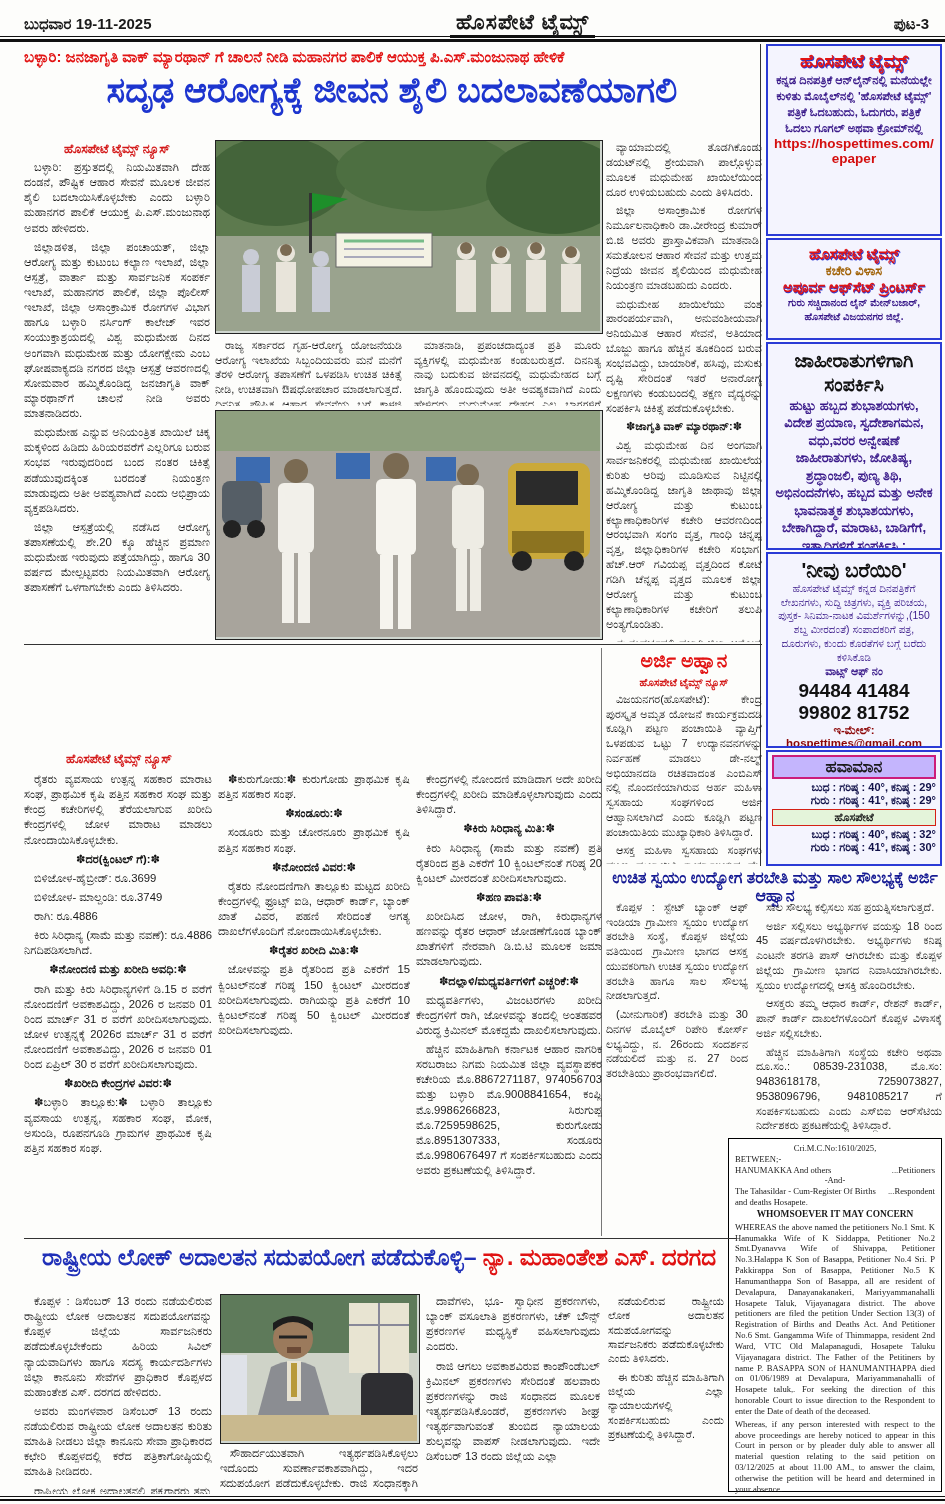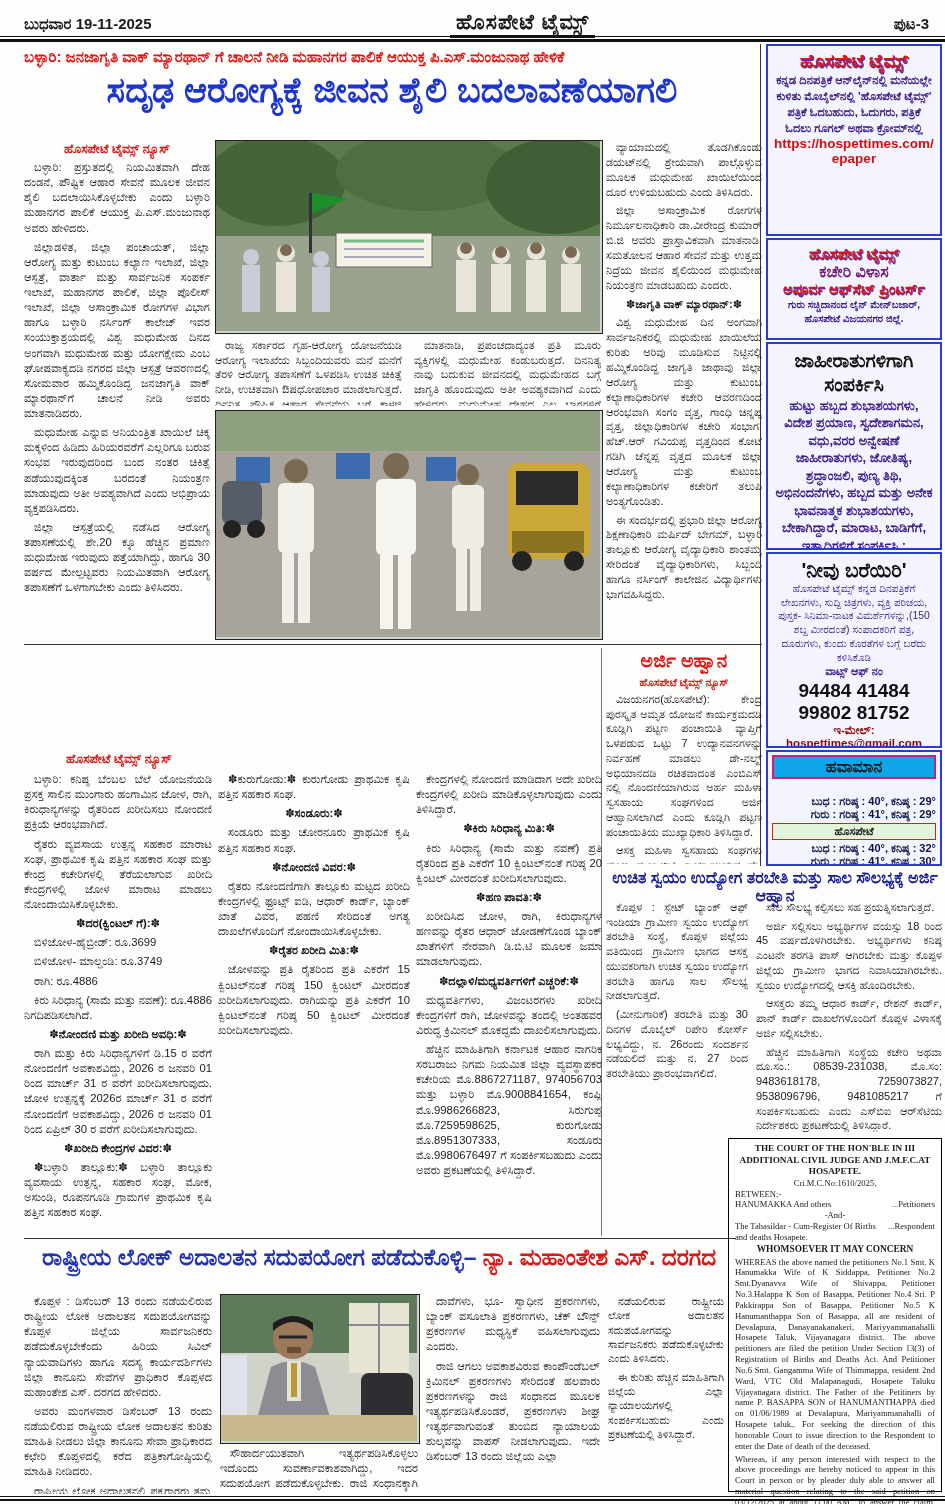--- a/index.html
+++ b/index.html
@@ -78,23 +78,23 @@
   .sb1{top:44px;height:192px;}
   .sb2{top:238px;height:102px;}
   .sb3{top:342px;height:208px;}
   .sb4{top:552px;height:196px;}
   .sb5{top:750px;height:116px;padding:3px 4px;}
   .ads-title{color:#111;font-weight:bold;font-size:19px;line-height:1.25;}
   .bigphone{color:#e20d0d;font-weight:bold;font-size:27px;letter-spacing:1px;}
   .write-title{color:#111;font-weight:bold;font-size:20px;}
   .midphone{color:#111;font-weight:bold;font-size:19px;}
   .semail{color:#8c0606;font-weight:bold;font-size:11.5px;}
-  .office-sub{color:#701a75;font-weight:bold;font-size:16px;}
+  .office-sub{color:#a16207;font-weight:bold;font-size:13px;}
   .office-press{color:#e21313;font-weight:bold;font-size:14.5px;text-shadow:0.5px 0.5px 0 #2b3bd6;}
-  .wx-head{background:#0ea5e9;border:2px solid #cc1d7a;font-weight:bold;font-size:16px;padding:1px 0;margin-bottom:16px;}
+  .wx-head{background:#c4b5fd;border:2px solid #cc1d7a;font-weight:bold;font-size:16px;padding:1px 0;margin-bottom:2px;}
   .wx-sub{background:#e4f4da;border:1.5px solid #d42015;font-weight:bold;font-size:11px;padding:1px 0;margin:2px 0;}
   .wx-row{font-size:11px;font-weight:bold;color:#101048;text-align:right;padding-left:4px;}
 </style>
 </head>
 <body>
 
 <div class="sheet">
 
   <div class="abs hdr">
     <span class="hdr-date">ಬುಧವಾರ 19-11-2025</span>
@@ -195,20 +195,21 @@
       <rect x="210" y="46" width="30" height="24" fill="#3c6bb0"></rect>
       <rect x="6" y="70" width="40" height="44" rx="8" fill="#555e66"></rect>
       <circle cx="16" cy="118" r="9" fill="#222"></circle>
         <circle cx="40" cy="118" r="9" fill="#222"></circle>
     </svg>
   </div>
 
   <div class="abs body-col lead-col5">
       <p>ವ್ಯಾಯಾಮದಲ್ಲಿ ತೊಡಗಿಕೊಂಡು ಡಯಟ್‌ನಲ್ಲಿ ಶ್ರೇಯವಾಗಿ ಪಾಲ್ಗೊಳ್ಳುವ ಮೂಲಕ ಮಧುಮೇಹ ಖಾಯಿಲೆಯಿಂದ ದೂರ ಉಳಿಯಬಹುದು ಎಂದು ತಿಳಿಸಿದರು.</p>
       <p>ಜಿಲ್ಲಾ ಅಸಾಂಕ್ರಾಮಿಕ ರೋಗಗಳ ನಿರ್ಮೂಲನಾಧಿಕಾರಿ ಡಾ.ವೀರೇಂದ್ರ ಕುಮಾರ್ ಬಿ.ಜಿ ಅವರು ಪ್ರಾಸ್ತಾವಿಕವಾಗಿ ಮಾತನಾಡಿ, ಸಮತೋಲನ ಆಹಾರ ಸೇವನೆ ಮತ್ತು ಉತ್ತಮ ನಿದ್ರೆಯ ಜೀವನ ಶೈಲಿಯಿಂದ ಮಧುಮೇಹ ನಿಯಂತ್ರಣ ಮಾಡಬಹುದು ಎಂದರು.</p>
+      <p>ಮಧುಮೇಹ ಖಾಯಿಲೆಯು ವಂಶ ಪಾರಂಪರ್ಯವಾಗಿ, ಅನುವಂಶೀಯವಾಗಿ ಅನಿಯಮಿತ ಆಹಾರ ಸೇವನೆ, ಅತಿಯಾದ ಬೊಜ್ಜು ಹಾಗೂ ಹೆಚ್ಚಿನ ತೂಕದಿಂದ ಬರುವ ಸಂಭವವಿದ್ದು, ಬಾಯಾರಿಕೆ, ಹಸಿವು, ಮಸುಕು ದೃಷ್ಟಿ ಸೇರಿದಂತೆ ಇತರೆ ಅನಾರೋಗ್ಯ ಲಕ್ಷಣಗಳು ಕಂಡುಬಂದಲ್ಲಿ ತಕ್ಷಣ ವೈದ್ಯರನ್ನು ಸಂಪರ್ಕಿಸಿ ಚಿಕಿತ್ಸೆ ಪಡೆದುಕೊಳ್ಳಬೇಕು.</p>
       <p class="sub">✽ಜಾಗೃತಿ ವಾಕ್ ಮ್ಯಾರಥಾನ್:✽</p>
       <p>ವಿಶ್ವ ಮಧುಮೇಹ ದಿನ ಅಂಗವಾಗಿ ಸಾರ್ವಜನಿಕರಲ್ಲಿ ಮಧುಮೇಹ ಖಾಯಿಲೆಯ ಕುರಿತು ಅರಿವು ಮೂಡಿಸುವ ನಿಟ್ಟಿನಲ್ಲಿ ಹಮ್ಮಿಕೊಂಡಿದ್ದ ಜಾಗೃತಿ ಜಾಥಾವು ಜಿಲ್ಲಾ ಆರೋಗ್ಯ ಮತ್ತು ಕುಟುಂಬ ಕಲ್ಯಾಣಾಧಿಕಾರಿಗಳ ಕಚೇರಿ ಆವರಣದಿಂದ ಆರಂಭವಾಗಿ ಸಂಗಂ ವೃತ್ತ, ಗಾಂಧಿ ಚಿನ್ನಪ್ಪ ವೃತ್ತ, ಜಿಲ್ಲಾಧಿಕಾರಿಗಳ ಕಚೇರಿ ಸಂಭಾಗ, ಹೆಚ್.ಆರ್ ಗವಿಯಪ್ಪ ವೃತ್ತದಿಂದ ಕೋಟೆ ಗಡಿಗಿ ಚೆನ್ನಪ್ಪ ವೃತ್ತದ ಮೂಲಕ ಜಿಲ್ಲಾ ಆರೋಗ್ಯ ಮತ್ತು ಕುಟುಂಬ ಕಲ್ಯಾಣಾಧಿಕಾರಿಗಳ ಕಚೇರಿಗೆ ತಲುಪಿ ಅಂತ್ಯಗೊಂಡಿತು.</p>
       <p>ಈ ಸಂದರ್ಭದಲ್ಲಿ ಪ್ರಭಾರಿ ಜಿಲ್ಲಾ ಆರೋಗ್ಯ ಶಿಕ್ಷಣಾಧಿಕಾರಿ ಮರ್ಷಿದ್ ಬೇಗಮ್, ಬಳ್ಳಾರಿ ತಾಲ್ಲೂಕು ಆರೋಗ್ಯ ವೈದ್ಯಾಧಿಕಾರಿ ಶಾಂತಮ್ಮ ಸೇರಿದಂತೆ ವೈದ್ಯಾಧಿಕಾರಿಗಳು, ಸಿಬ್ಬಂದಿ ಹಾಗೂ ನರ್ಸಿಂಗ್ ಕಾಲೇಜಿನ ವಿದ್ಯಾರ್ಥಿಗಳು ಭಾಗವಹಿಸಿದ್ದರು.</p>
     </div>
 
   <div class="abs div-lead"></div>
   <div class="abs v-side"></div>
   <div class="abs v-mid"></div>
 
   <div class="abs sbox sb1">
@@ -247,21 +248,20 @@
       </div>
     <div class="wx-sub">ಹೊಸಪೇಟೆ</div>
     <div>
         <div class="wx-row">ಬುಧ : ಗರಿಷ್ಠ : 40°, ಕನಿಷ್ಠ : 32°</div>
         <div class="wx-row">ಗುರು : ಗರಿಷ್ಠ : 41°, ಕನಿಷ್ಠ : 30°</div>
       </div>
   </div>
 
   <div class="abs byline msp-byline">ಹೊಸಪೇಟೆ ಟೈಮ್ಸ್ ನ್ಯೂಸ್</div>
   <div class="abs body-col msp-col msp-c1">
-      <p>ಬಳ್ಳಾರಿ: ಕನಿಷ್ಠ ಬೆಂಬಲ ಬೆಲೆ ಯೋಜನೆಯಡಿ ಪ್ರಸಕ್ತ ಸಾಲಿನ ಮುಂಗಾರು ಹಂಗಾಮಿನ ಜೋಳ, ರಾಗಿ, ಕಿರುಧಾನ್ಯಗಳನ್ನು ರೈತರಿಂದ ಖರೀದಿಸಲು ನೋಂದಣಿ ಪ್ರಕ್ರಿಯೆ ಆರಂಭವಾಗಿದೆ.</p>
       <p>ರೈತರು ವ್ಯವಸಾಯ ಉತ್ಪನ್ನ ಸಹಕಾರ ಮಾರಾಟ ಸಂಘ, ಪ್ರಾಥಮಿಕ ಕೃಷಿ ಪತ್ತಿನ ಸಹಕಾರ ಸಂಘ ಮತ್ತು ಕೇಂದ್ರ ಕಚೇರಿಗಳಲ್ಲಿ ತೆರೆಯಲಾಗುವ ಖರೀದಿ ಕೇಂದ್ರಗಳಲ್ಲಿ ಜೋಳ ಮಾರಾಟ ಮಾಡಲು ನೋಂದಾಯಿಸಿಕೊಳ್ಳಬೇಕು.</p>
       <p class="sub">✽ದರ(ಕ್ವಿಂಟಲ್ ಗೆ):✽</p>
       <p>ಬಿಳಿಜೋಳ-ಹೈಬ್ರೀಡ್: ರೂ.3699</p>
       <p>ಬಿಳಿಜೋಳ- ಮಾಲ್ದಂಡಿ: ರೂ.3749</p>
       <p>ರಾಗಿ: ರೂ.4886</p>
       <p>ಕಿರು ಸಿರಿಧಾನ್ಯ (ಸಾಮೆ ಮತ್ತು ನವಣೆ): ರೂ.4886 ನಿಗದಿಪಡಿಸಲಾಗಿದೆ.</p>
       <p class="sub">✽ನೋಂದಣಿ ಮತ್ತು ಖರೀದಿ ಅವಧಿ:✽</p>
       <p>ರಾಗಿ ಮತ್ತು ಕಿರು ಸಿರಿಧಾನ್ಯಗಳಿಗೆ ಡಿ.15 ರ ವರೆಗೆ ನೋಂದಣಿಗೆ ಅವಕಾಶವಿದ್ದು, 2026 ರ ಜನವರಿ 01 ರಿಂದ ಮಾರ್ಚ್ 31 ರ ವರೆಗೆ ಖರೀದಿಸಲಾಗುವುದು. ಜೋಳ ಉತ್ಪನ್ನಕ್ಕೆ 2026ರ ಮಾರ್ಚ್ 31 ರ ವರೆಗೆ ನೋಂದಣಿಗೆ ಅವಕಾಶವಿದ್ದು, 2026 ರ ಜನವರಿ 01 ರಿಂದ ಏಪ್ರಿಲ್ 30 ರ ವರೆಗೆ ಖರೀದಿಸಲಾಗುವುದು.</p>
       <p class="sub">✽ಖರೀದಿ ಕೇಂದ್ರಗಳ ವಿವರ:✽</p>
       <p>✽ಬಳ್ಳಾರಿ ತಾಲ್ಲೂಕು:✽ ಬಳ್ಳಾರಿ ತಾಲ್ಲೂಕು ವ್ಯವಸಾಯ ಉತ್ಪನ್ನ, ಸಹಕಾರ ಸಂಘ, ಮೋಕ, ಅಸುಂಡಿ, ರೂಪನಗೂಡಿ ಗ್ರಾಮಗಳ ಪ್ರಾಥಮಿಕ ಕೃಷಿ ಪತ್ತಿನ ಸಹಕಾರ ಸಂಘ.</p>
@@ -299,21 +299,20 @@
       <p>(ಮೀನುಗಾರಿಕೆ) ತರಬೇತಿ ಮತ್ತು 30 ದಿನಗಳ ಮೊಬೈಲ್ ರಿಪೇರಿ ಕೋರ್ಸ್ ಲಭ್ಯವಿದ್ದು, ನ. 26ರಂದು ಸಂದರ್ಶನ ನಡೆಯಲಿದೆ ಮತ್ತು ನ. 27 ರಿಂದ ತರಬೇತಿಯು ಪ್ರಾರಂಭವಾಗಲಿದೆ.</p>
     </div>
   <div class="abs body-col rseti-b">
       <p>ಸಾಲ ಸೌಲಭ್ಯ ಕಲ್ಪಿಸಲು ಸಹ ಪ್ರಯತ್ನಿಸಲಾಗುತ್ತದೆ.</p>
       <p>ಅರ್ಜಿ ಸಲ್ಲಿಸಲು ಅಭ್ಯರ್ಥಿಗಳ ವಯಸ್ಸು 18 ರಿಂದ 45 ವರ್ಷದೊಳಗಿರಬೇಕು. ಅಭ್ಯರ್ಥಿಗಳು ಕನಿಷ್ಠ ಎಂಟನೇ ತರಗತಿ ಪಾಸ್ ಆಗಿರಬೇಕು ಮತ್ತು ಕೊಪ್ಪಳ ಜಿಲ್ಲೆಯ ಗ್ರಾಮೀಣ ಭಾಗದ ನಿವಾಸಿಯಾಗಿರಬೇಕು. ಸ್ವಯಂ ಉದ್ಯೋಗದಲ್ಲಿ ಆಸಕ್ತಿ ಹೊಂದಿರಬೇಕು.</p>
       <p>ಆಸಕ್ತರು ತಮ್ಮ ಆಧಾರ ಕಾರ್ಡ್, ರೇಶನ್ ಕಾರ್ಡ್, ಪಾನ್ ಕಾರ್ಡ್ ದಾಖಲೆಗಳೊಂದಿಗೆ ಕೊಪ್ಪಳ ವಿಳಾಸಕ್ಕೆ ಅರ್ಜಿ ಸಲ್ಲಿಸಬೇಕು.</p>
       <p>ಹೆಚ್ಚಿನ ಮಾಹಿತಿಗಾಗಿ ಸಂಸ್ಥೆಯ ಕಚೇರಿ ಅಥವಾ ದೂ.ಸಂ.: 08539-231038, ಮೊ.ಸಂ: 9483618178, 7259073827, 9538096796, 9481085217 ಗೆ ಸಂಪರ್ಕಿಸಬಹುದು ಎಂದು ಎಸ್‌ಬಿಐ ಆರ್‌ಸೆಟಿಯ ನಿರ್ದೇಶಕರು ಪ್ರಕಟಣೆಯಲ್ಲಿ ತಿಳಿಸಿದ್ದಾರೆ.</p>
     </div>
 
   <div class="abs notice">
-    <div class="t1">THE COURT OF THE HON'BLE IN III ADDITIONAL CIVIL JUDGE AND J.M.F.C.AT HOSAPETE.</div>
     <div class="t2">Cri.M.C.No:1610/2025,</div>
     <div>BETWEEN;-</div>
     <div class="row">
       <span>HANUMAKKA And others</span>
       <span>...Petitioners</span>
     </div>
     <div class="mid">-And-</div>
     <div class="row">
       <span>The Tahasildar - Cum-Register Of Births and deaths Hosapete.</span>
       <span>...Respondent</span>

